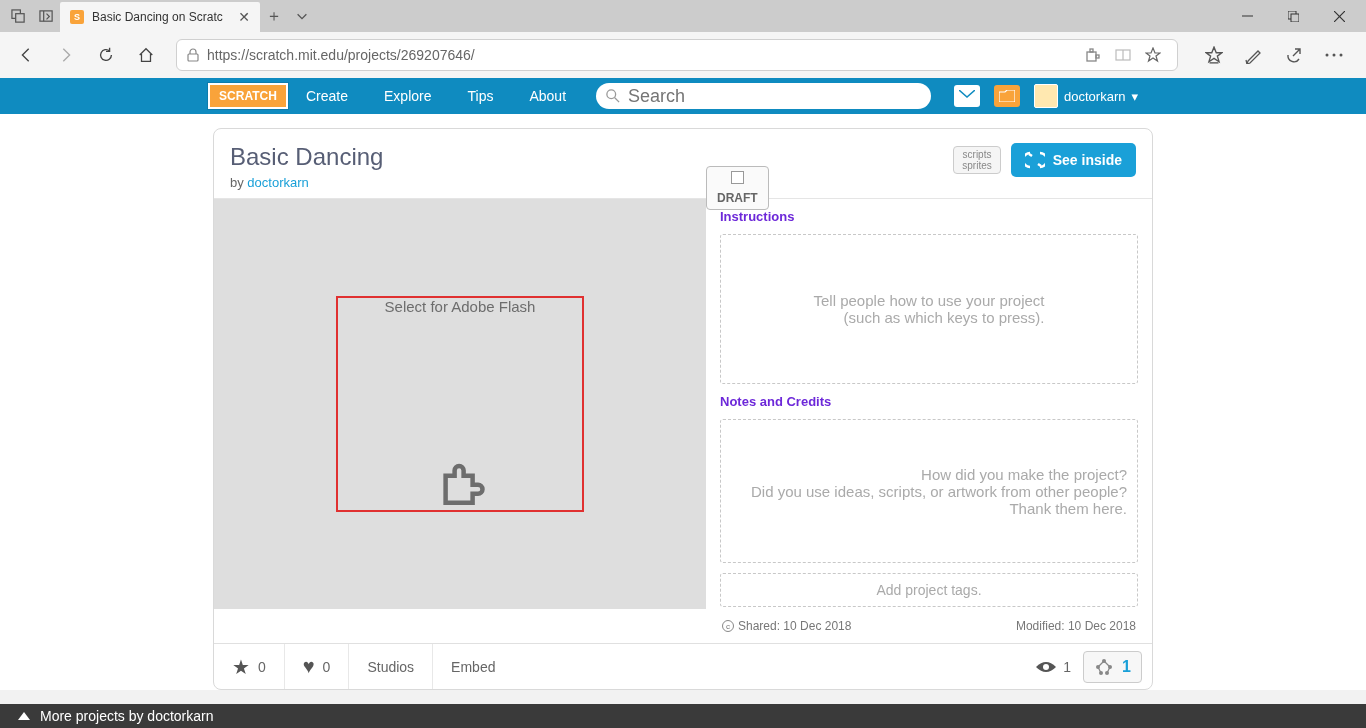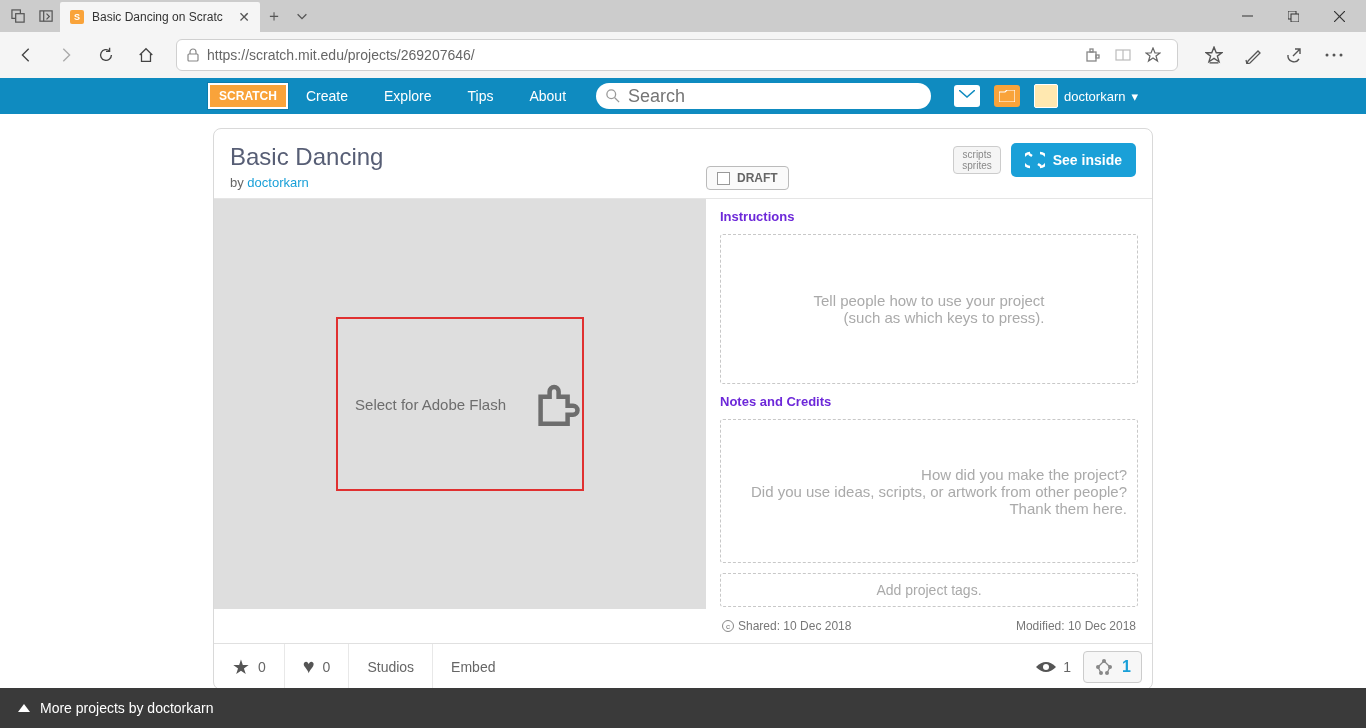--- a/index.html
+++ b/index.html
@@ -49,46 +49,46 @@
 .byline a { color: #1aa0d8; text-decoration: none; }
 .head-right { margin-left: auto; display: flex; gap: 10px; align-items: center; }
 .draft { border: 1px solid #bbb; border-radius: 4px; padding: 4px 10px; display: flex; align-items: center; gap: 7px; font-size: 12px; font-weight: bold; color: #666; background:#fafafa;}
 .draft .cb { width: 13px; height: 13px; border: 1.5px solid #999; background: #fff; }
 .scripts-sprites { border: 1px solid #ccc; border-radius: 4px; padding: 2px 8px; font-size: 10px; color: #888; text-align:center; line-height:1.1; background:#f5f5f5;}
 .see-inside { background: #1aa0d8; color: #fff; border-radius: 5px; padding: 7px 14px; font-size: 14px; display: flex; align-items: center; gap: 8px; font-weight:bold;}
 .see-inside .ic { width:20px;height:20px; }
 
 .proj-body { display: flex; border-top: 1px solid #e5e5e5; }
 .player { width: 492px; height: 410px; background: #dedede; display: flex; align-items: center; justify-content: center; }
-.flash-box { border: 2px solid #e03030; width: 248px; height: 174px; display: flex; flex-direction: row; align-items: center; justify-content: flex-end; gap: 22px; }
+.flash-box { border: 2px solid #e03030; width: 248px; height: 216px; display: flex; flex-direction: column; align-items: center; justify-content: space-between; gap: 22px; }
 .flash-box .txt { color: #6d6d6d; font-size: 15px; }
 .puzzle { width: 54px; height: 54px; }
 .puzzle path { fill: none; stroke: #6d6d6d; stroke-width: 5; }
 
 .side { flex: 1; padding: 10px 14px; display: flex; flex-direction: column; gap: 10px; position:relative;}
 .section-label { font-size: 13px; font-weight: bold; color: #6d28d9; }
 .dashed { border: 1.5px dashed #c8c8c8; border-radius: 3px; padding: 10px; display: flex; align-items: center; justify-content: center; text-align: right; color: #aaa; font-size: 15px; }
 .instr { height: 150px; }
 .notes { height: 144px; }
 .tags { height: 34px; font-size: 14px;}
 .meta-row { display: flex; justify-content: space-between; font-size: 12px; color: #777; padding: 2px 2px 0 2px;}
 .meta-row .cc { display:flex; align-items:center; gap:4px;}
 .cc-ic{width:12px;height:12px;border:1.2px solid #888;border-radius:50%;display:inline-flex;align-items:center;justify-content:center;font-size:8px;}
 
-.draft-pos { position:absolute; top: -33px; left: 0;}
+.draft-pos { position:absolute; top: -33px; left: 0; flex-direction: column;}
 
 .stats-bar { border-top: 1px solid #e0e0e0; height: 46px; display: flex; align-items: center; }
 .stat { display: flex; align-items: center; gap: 8px; padding: 0 18px; height: 100%; border-right: 1px solid #e8e8e8; color: #666; font-size: 14px;}
 .stat.nobr{border-right:none;}
 .stat .ic { font-size: 20px; color: #555;}
 .stats-right { margin-left: auto; display: flex; align-items: center; gap: 12px; padding-right: 10px;}
 .views { display:flex;align-items:center;gap:6px;color:#666;font-size:14px;}
 .remix-btn { border:1px solid #ccc; border-radius:4px; padding: 5px 10px; display:flex;align-items:center;gap:8px; color:#1aa0d8; font-weight:bold; background:#f7f7f7;}
 
-.footer-bar { position: absolute; bottom: 0; left: 0; right: 0; background: #3a3a3a; color: #fff; height: 40px; display: flex; align-items: center; padding: 0 18px; gap: 10px; font-size: 14px;}
+.footer-bar { position: absolute; bottom: 0; left: 0; right: 0; background: #3a3a3a; color: #fff; height: 24px; display: flex; align-items: center; padding: 0 18px; gap: 10px; font-size: 14px;}
 .footer-bar .tri { width:0;height:0;border-left:6px solid transparent;border-right:6px solid transparent;border-bottom:8px solid #fff;}
 
 svg { display: block; }
 </style>
 </head>
 <body>
 
 <div class="browser-chrome">
   <div class="tab-bar">
     <div class="sys-icon">

